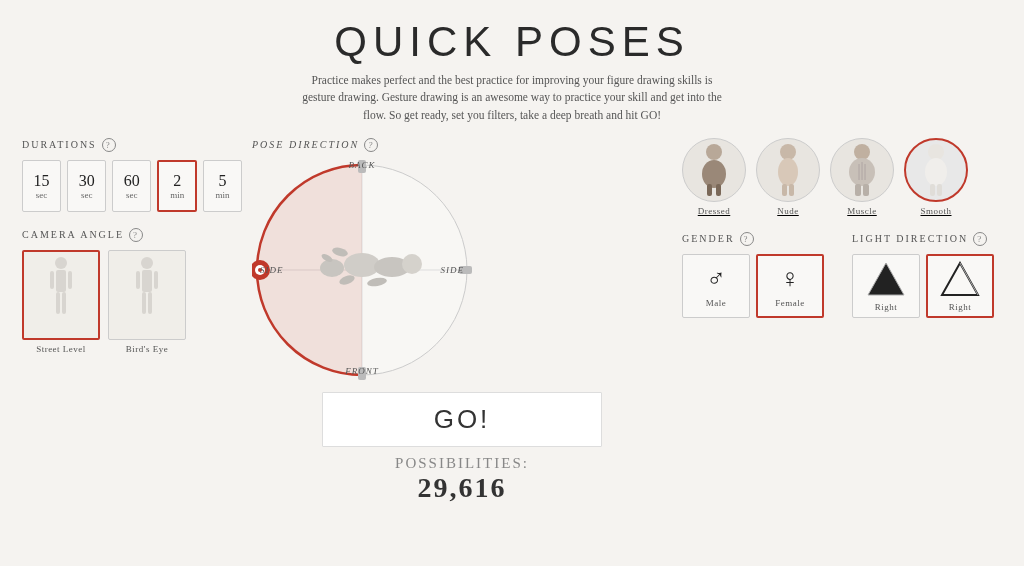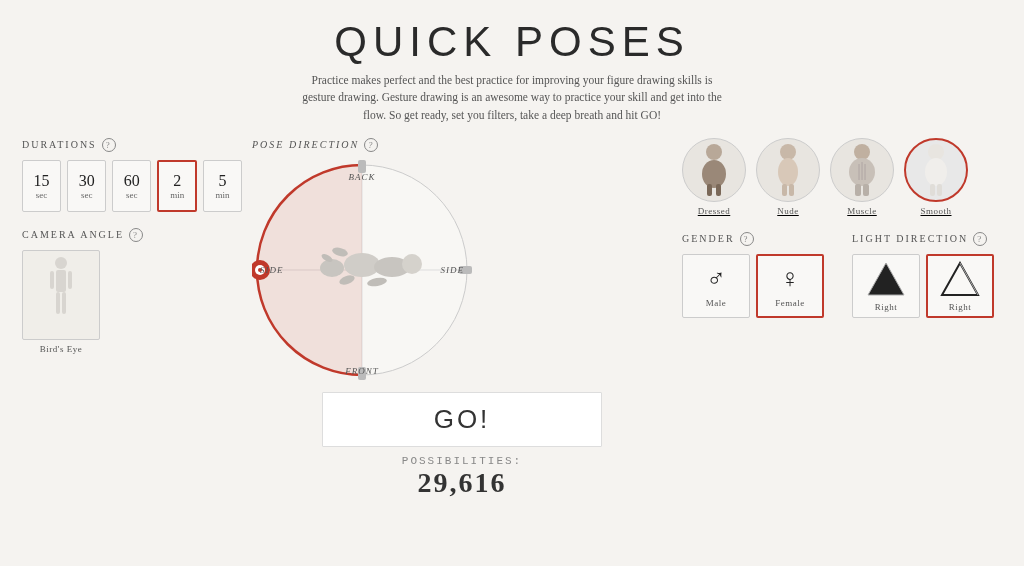--- a/index.html
+++ b/index.html
@@ -157,21 +157,21 @@
       width: 220px;
       height: 220px;
     }
     .compass-label {
       position: absolute;
       font-size: 9px;
       letter-spacing: 1px;
       color: #555;
       text-transform: uppercase;
     }
-    .compass-label.back { top: 12px; left: 50%; transform: translateX(-50%); }
+    .compass-label.back { top: 0; left: 50%; transform: translateX(-50%); }
     .compass-label.front { bottom: 4px; left: 50%; transform: translateX(-50%); }
     .compass-label.side-left { left: 8px; top: 50%; transform: translateY(-50%); }
     .compass-label.side-right { right: 8px; top: 50%; transform: translateY(-50%); }
     
     .compass-svg {
       position: absolute;
       top: 0; left: 0;
       width: 220px; height: 220px;
     }
     
@@ -196,25 +196,24 @@
       display: flex;
       align-items: center;
       justify-content: center;
       border-radius: 1px;
       margin-top: 4px;
     }
     .possibilities-section {
       text-align: center;
     }
     .poss-label {
-      font-size: 11px;
+      font-size: 15px;
       letter-spacing: 2px;
       color: #888;
       text-transform: uppercase;
-      font-family: Liberation Mono, monospace;
     }
     .poss-number {
       font-size: 28px;
       color: #333;
       font-weight: 700;
       letter-spacing: 2px;
     }
     
     .right-panel {
       width: 320px;
@@ -337,20 +336,37 @@
         </div>
       </div>
 
       <div class="camera-section">
         <div class="section-label">
           <span>CAMERA ANGLE</span>
           <span class="help-icon">?</span>
         </div>
         <div class="camera-options">
 
+          <div class="camera-btn active">
+            <div class="camera-img-wrap">
+              <svg width="30" height="80" viewBox="0 0 30 80">
+
+                <circle cx="15" cy="8" r="6" fill="#d8d5d0"></circle>
+
+                <rect x="10" y="15" width="10" height="22" rx="2" fill="#d8d5d0"></rect>
+
+                <rect x="10" y="37" width="4" height="22" rx="2" fill="#d8d5d0"></rect>
+                <rect x="16" y="37" width="4" height="22" rx="2" fill="#d8d5d0"></rect>
+
+                <rect x="4" y="16" width="4" height="18" rx="2" fill="#d8d5d0"></rect>
+                <rect x="22" y="16" width="4" height="18" rx="2" fill="#d8d5d0"></rect>
+              </svg>
+            </div>
+            <span class="camera-label">Street Level</span>
+          </div>
 
           <div class="camera-btn">
             <div class="camera-img-wrap">
               <svg width="30" height="80" viewBox="0 0 30 80">
                 <circle cx="15" cy="8" r="6" fill="#d8d5d0"></circle>
                 <rect x="10" y="15" width="10" height="22" rx="2" fill="#d8d5d0"></rect>
                 <rect x="10" y="37" width="4" height="22" rx="2" fill="#d8d5d0"></rect>
                 <rect x="16" y="37" width="4" height="22" rx="2" fill="#d8d5d0"></rect>
                 <rect x="4" y="16" width="4" height="18" rx="2" fill="#d8d5d0"></rect>
                 <rect x="22" y="16" width="4" height="18" rx="2" fill="#d8d5d0"></rect>

